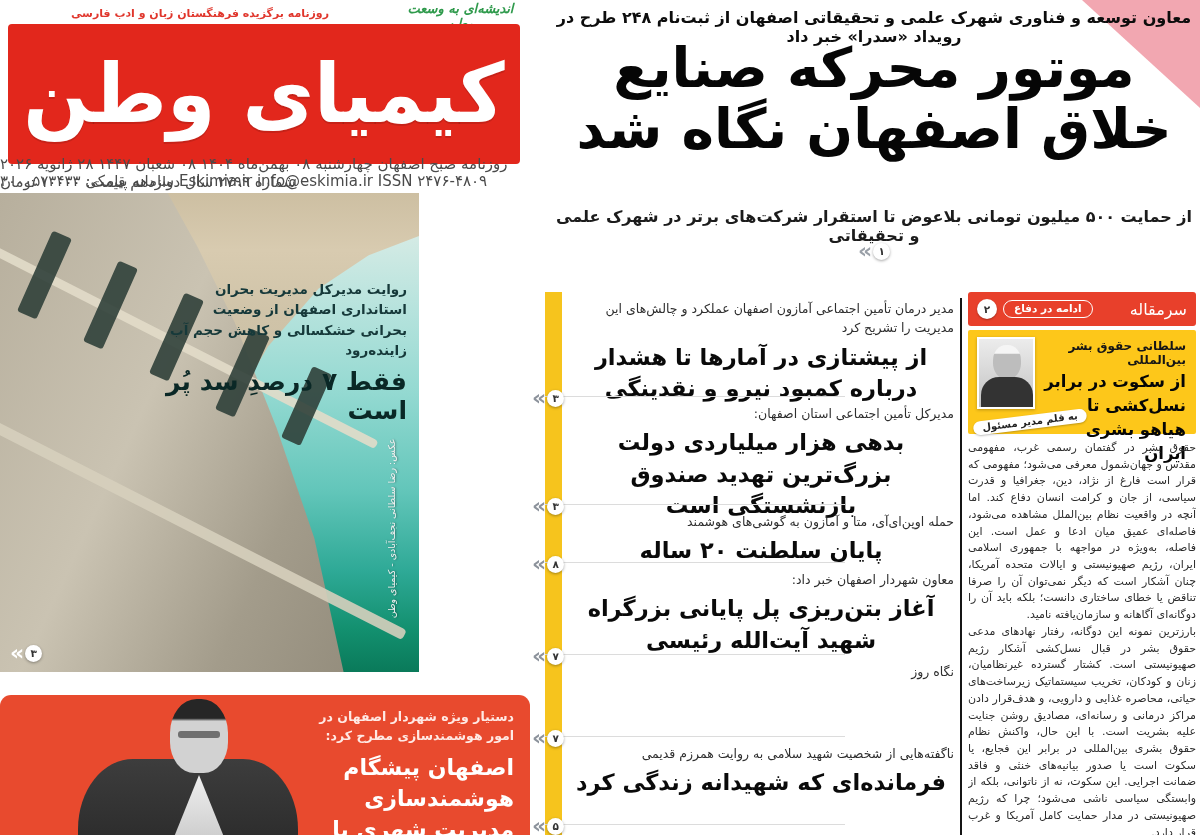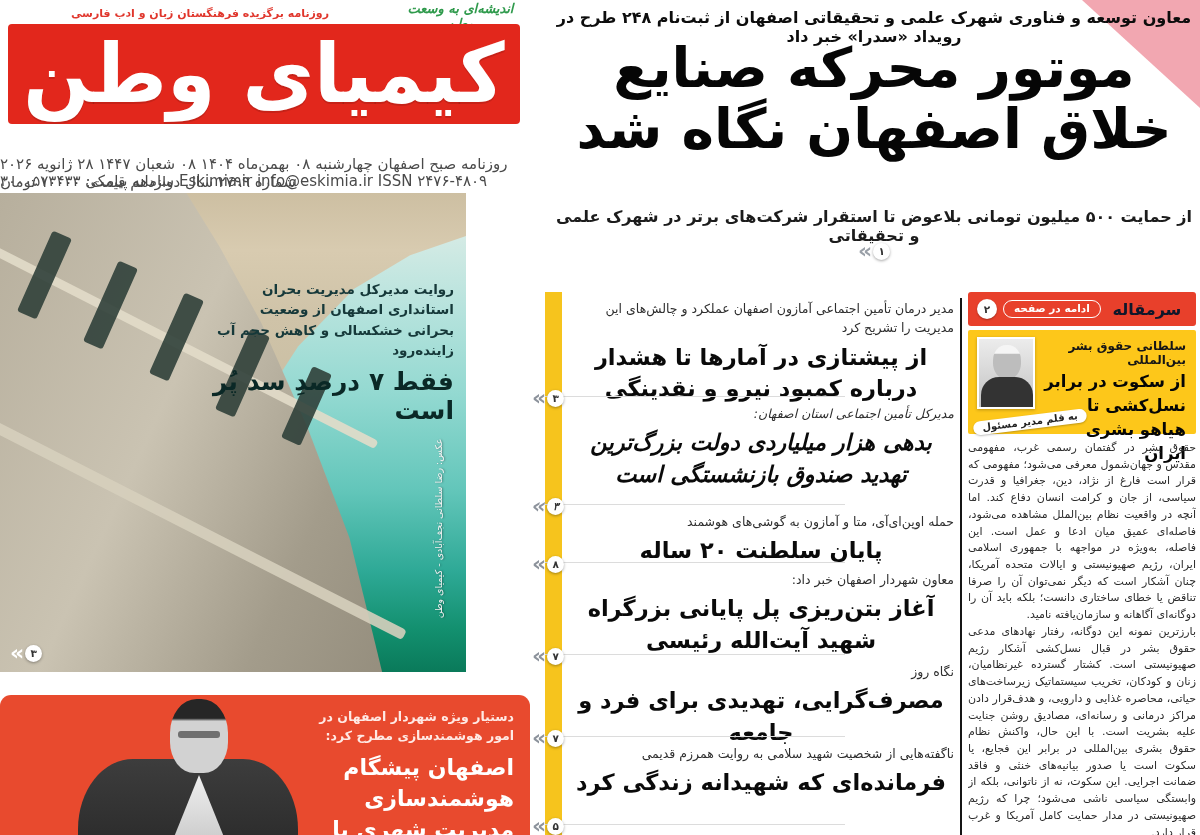--- a/index.html
+++ b/index.html
@@ -13,21 +13,21 @@
   .corner { position:absolute; top:0; right:0; width:118px; height:108px;
     background:#f2a7b1; clip-path:polygon(0 0, 100% 0, 100% 100%); z-index:1; }
   .corner-letter { position:absolute; top:26px; right:76px; color:#fff;
     font-weight:bold; font-size:24px; }
   
   .honor { position:absolute; left:40px; top:7px; width:320px; text-align:center;
     color:#e0362c; font-size:11px; font-weight:bold; }
   .slogan { position:absolute; left:398px; top:1px; width:125px; text-align:center;
     color:#2f9a4c; font-size:13px; font-style:italic;
     font-family:"DejaVu Serif", serif; font-weight:bold; }
-  .logo-box { position:absolute; left:8px; top:24px; width:512px; height:100px;
+  .logo-box { position:absolute; left:8px; top:24px; width:512px; height:140px;
     background:#e2271c; border-radius:4px; display:flex; align-items:center;
     justify-content:center; }
   .logo-text { color:#fff; font-size:78px; font-weight:bold; line-height:1;
     transform:scaleY(1.05); text-shadow:0 2px 0 rgba(0,0,0,.12); }
   .info-line { position:absolute; left:0; width:528px; text-align:left;
     color:#4a4a4a; font-size:15px; }
   .info1 { top:155px; } .info2 { top:172px; }
   
   .lead-kicker { position:absolute; left:552px; top:8px; width:644px; z-index:2;
     text-align:center; font-size:16px; font-weight:bold; color:#0d0d0d; }
@@ -40,21 +40,21 @@
     display:flex; justify-content:center; }
   
   .pmark { display:inline-flex; align-items:center; gap:1px; direction:ltr; }
   .pmark .chev { color:#8d939c; font-size:22px; font-weight:bold; line-height:1; }
   .pmark .pnum { width:17px; height:17px; border-radius:50%; background:#fff;
     box-shadow:0 1px 3px rgba(0,0,0,.35); color:#333; font-size:10.5px;
     font-weight:bold; display:flex; align-items:center; justify-content:center; }
   .pmark.onwhite .chev { color:#9aa0a8; }
   .pmark.light .chev { color:#ffffff; }
   
-  .photo { position:absolute; left:0; top:193px; width:466px; height:479px;
+  .photo { position:absolute; left:0; top:193px; width:419px; height:479px;
     overflow:hidden; background:linear-gradient(180deg,#cdbfa2 0%,#d8cbb0 12%,
       #cfc3a8 26%,#c6bca1 55%,#bdb49b 100%); }
   .water { position:absolute; inset:0;
     background:linear-gradient(180deg,#d6ebe5 8%,#b7e3dd 24%,#93d9d1 42%,
       #63c6ba 62%,#2ea996 79%,#13906f 91%,#0a7a5a 100%);
     clip-path:polygon(100% 9%,88% 13%,76% 20%,64% 32%,54% 47%,45% 64%,38% 83%,
       33% 100%,100% 100%); }
   .dam { position:absolute; inset:0;
     background:linear-gradient(115deg,#b7af9d 0%,#cac3b2 38%,#a39c8b 68%,#8d8676 100%);
     clip-path:polygon(0 0,40% 0,47% 11%,56% 27%,66% 49%,75% 72%,82% 100%,0 100%); }
@@ -99,29 +99,29 @@
     background:#f6c41d; }
   .mid { position:absolute; left:568px; top:292px; width:390px; }
   .mid-item { position:relative; padding:7px 4px 4px 0; }
   .mid-item::after { content:""; position:absolute; bottom:0; left:-23px;
     width:300px; height:1px; background:#dcdcdc; }
   .mid-kicker { font-size:12.5px; color:#2e2e2e; line-height:1.55;
     text-align:right; }
   .mid-headline { margin-top:4px; text-align:center; font-size:22.5px;
     font-weight:bold; color:#0a0a0a; line-height:1.4; }
   .mid-mark { position:absolute; left:-36px; bottom:-12px; z-index:2; }
-  .h106{height:105px;} .h108{height:108px;font-style:italic;} .h58{height:58px;}
+  .h106{height:105px;} .h108{height:108px;} .h58{height:58px;}
   .h92{height:92px;} .h82{height:82px;} .h88{height:88px;}
   
   .vrule { position:absolute; left:960px; top:298px; width:2px; height:537px;
     background:#151515; }
   .ed-bar { position:absolute; left:968px; top:292px; width:228px; height:34px;
     background:#e8402b; border-radius:3px; display:flex; align-items:center;
     padding:0 9px; gap:6px; }
-  .ed-title { color:#0f172a; font-size:16px; font-weight:bold; flex:1;text-align:center; }
+  .ed-title { color:#ffffff; font-size:16px; font-weight:normal; flex:1; }
   .ed-pill { border:1.5px solid #fff; border-radius:999px; color:#fff;
     font-size:10.5px; font-weight:bold; padding:1px 10px 3px; white-space:nowrap; }
   .ed-circ { width:20px; height:20px; border-radius:50%; background:#fff;
     color:#333; font-size:10.5px; font-weight:bold; display:flex;
     align-items:center; justify-content:center; box-shadow:0 1px 2px rgba(0,0,0,.3); }
   .ed-yellow { position:absolute; left:968px; top:330px; width:228px; height:104px;
     background:#fdc71a; border-radius:2px; padding:9px 10px 6px 72px;
     text-align:right; }
   .ed-kicker { font-size:12px; font-weight:bold; color:#161616; }
   .ed-headline { margin-top:3px; font-size:16.5px; font-weight:bold;
@@ -242,42 +242,41 @@
       <div class="mid-kicker">معاون شهردار اصفهان خبر داد:</div>
       <div class="mid-headline">آغاز بتن‌ریزی پل پایانی بزرگراه شهید آیت‌الله رئیسی</div>
       <span class="pmark mid-mark">
         <span class="chev">«</span>
         <span class="pnum">۷</span>
       </span>
     </div>
 
     <div class="mid-item h82">
       <div class="mid-kicker">نگاه روز</div>
-      <div class="mid-headline">مصرف‌گرایی، تهدیدی برای فرد و جامعه</div>
       <span class="pmark mid-mark">
         <span class="chev">«</span>
         <span class="pnum">۷</span>
       </span>
     </div>
 
     <div class="mid-item h88">
       <div class="mid-kicker">ناگفته‌هایی از شخصیت شهید سلامی به روایت همرزم قدیمی</div>
       <div class="mid-headline">فرمانده‌ای که شهیدانه زندگی کرد</div>
       <span class="pmark mid-mark">
         <span class="chev">«</span>
         <span class="pnum">۵</span>
       </span>
     </div>
 
   </div>
 
   <div class="vrule"></div>
   <div class="ed-bar">
     <span class="ed-title">سرمقاله</span>
-    <span class="ed-pill">ادامه در صفحه</span>
+    <span class="ed-pill">ادامه در دفاع</span>
     <span class="ed-circ">۲</span>
   </div>
   <div class="ed-yellow">
     <div class="ed-kicker">سلطانی حقوق بشر بین‌المللی</div>
     <div class="ed-headline">از سکوت در برابر نسل‌کشی تا هیاهو بشری ایران</div>
     <div class="ed-photo">
       <div class="ehead"></div>
       <div class="ebody"></div>
     </div>
     <div class="ed-byline">به قلم مدیر مسئول</div>

